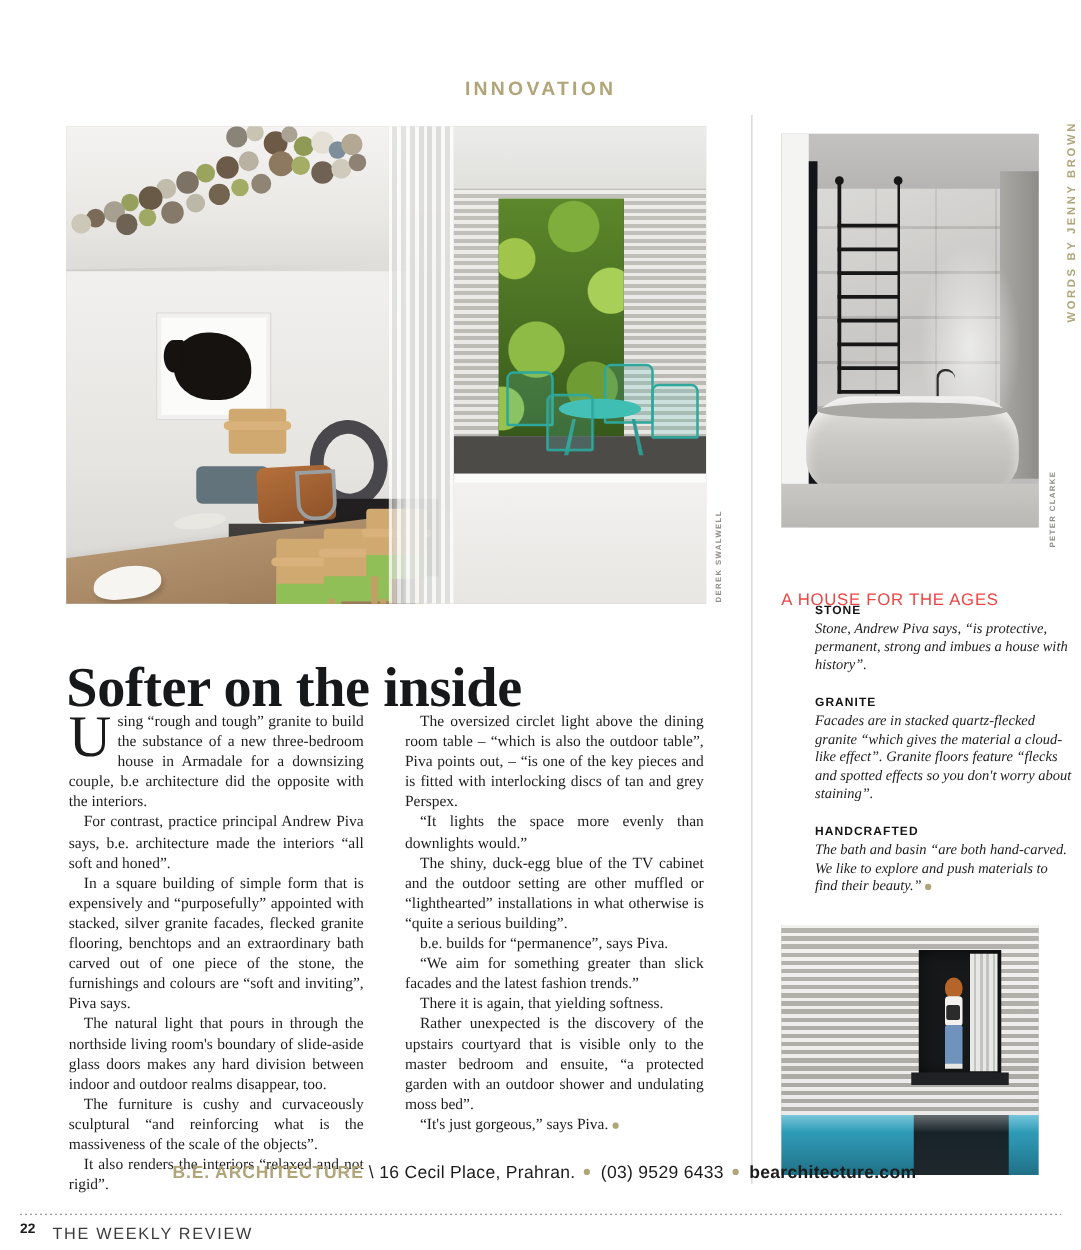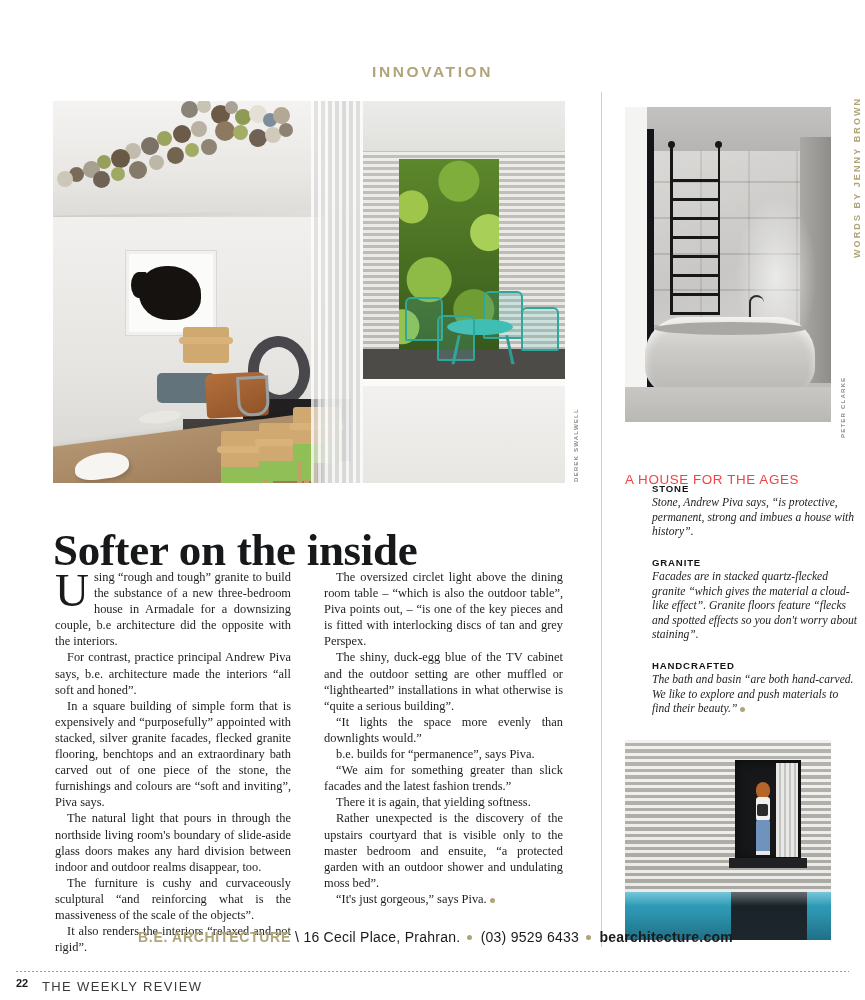--- a/index.html
+++ b/index.html
@@ -444,22 +444,22 @@
     <p class="first"><span class="dropcap">U</span><span>sing “rough and tough” granite to build the substance of a new three-bedroom house in Armadale for a downsizing couple, b.e architecture did the opposite with the interiors.</span></p>
     <p>For contrast, practice principal Andrew Piva says, b.e. architecture made the interiors “all soft and honed”.</p>
     <p>In a square building of simple form that is expensively and “purposefully” appointed with stacked, silver granite facades, flecked granite flooring, benchtops and an extraordinary bath carved out of one piece of the stone, the furnishings and colours are “soft and inviting”, Piva says.</p>
     <p>The natural light that pours in through the northside living room's boundary of slide-aside glass doors makes any hard division between indoor and outdoor realms disappear, too.</p>
     <p>The furniture is cushy and curvaceously sculptural “and reinforcing what is the massiveness of the scale of the objects”.</p>
     <p>It also renders the interiors “relaxed and not rigid”.</p>
   </div>
 
   <div class="col c2">
     <p>The oversized circlet light above the dining room table – “which is also the outdoor table”, Piva points out, – “is one of the key pieces and is fitted with interlocking discs of tan and grey Perspex.</p>
+    <p>“It lights the space more evenly than downlights would.”</p>
     <p>The shiny, duck-egg blue of the TV cabinet and the outdoor setting are other muffled or “lighthearted” installations in what otherwise is “quite a serious building”.</p>
-    <p>“It lights the space more evenly than downlights would.”</p>
     <p>b.e. builds for “permanence”, says Piva.</p>
     <p>“We aim for something greater than slick facades and the latest fashion trends.”</p>
     <p>There it is again, that yielding softness.</p>
     <p>Rather unexpected is the discovery of the upstairs courtyard that is visible only to the master bedroom and ensuite, “a protected garden with an outdoor shower and undulating moss bed”.</p>
     <p><span>“It's just gorgeous,” says Piva.</span><span class="enddot"></span></p>
   </div>
 
   <div class="footbar">
     <span class="brand">B.E. ARCHITECTURE</span>
     <span class="slash">\</span>

